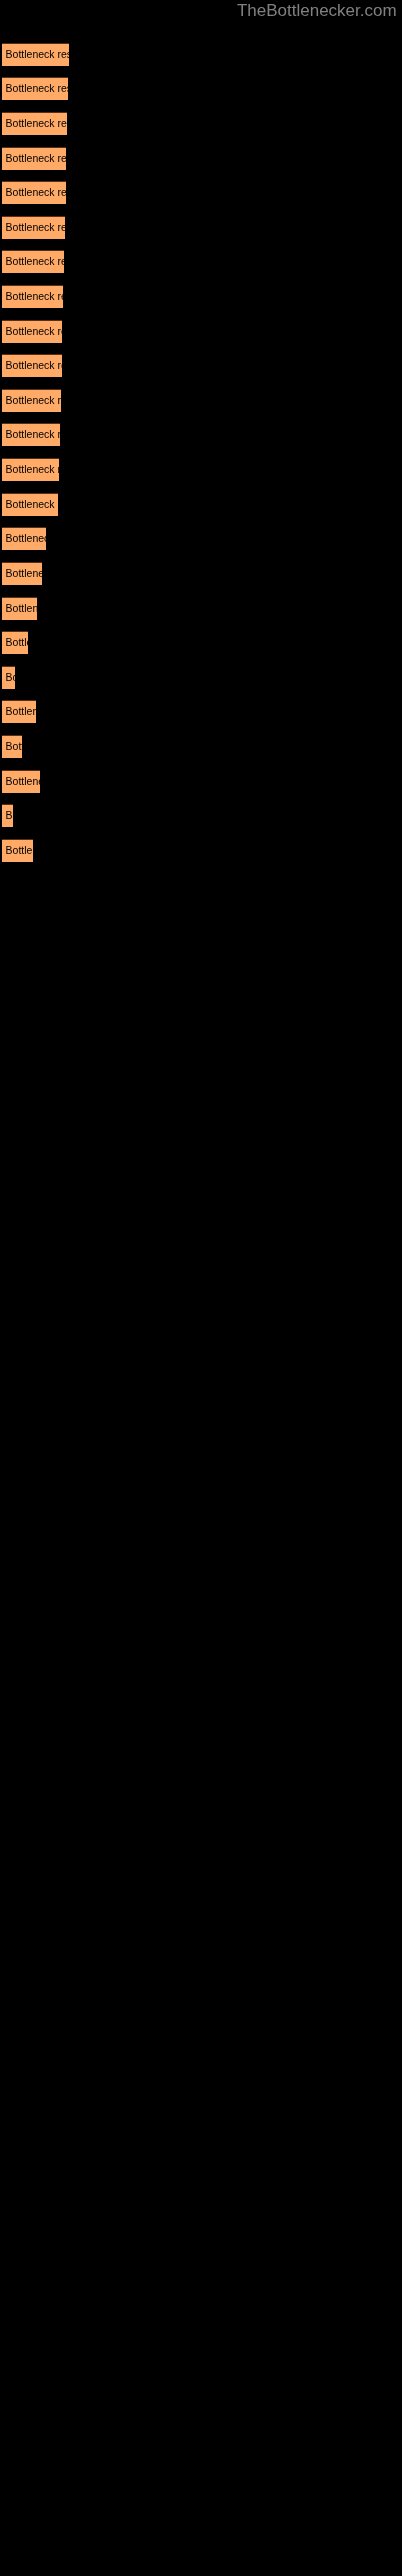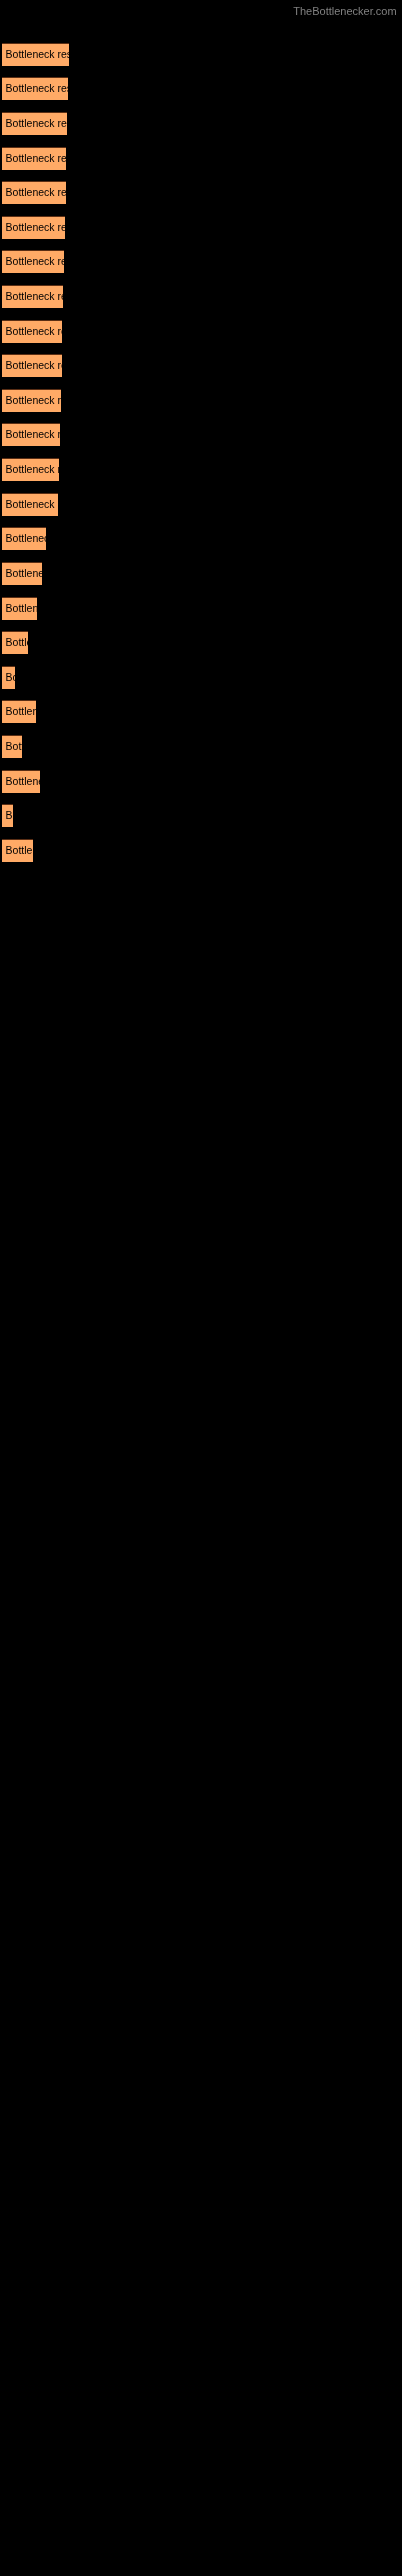--- a/index.html
+++ b/index.html
@@ -21,21 +21,21 @@
     width: 403px;
     height: 2576px;
     background: #000000;
   }
   .site-title {
     position: absolute;
     right: 6.4px;
     top: 0px;
     color: #808080;
     font-family: "Liberation Sans", sans-serif;
-    font-size: 11px;
+    font-size: 17px;
     line-height: 22.5px;
     letter-spacing: 0px;
     white-space: nowrap;
     text-align: right;
   }
   .chart-area {
     position: absolute;
     left: 0;
     top: 0;
     width: 403px;

